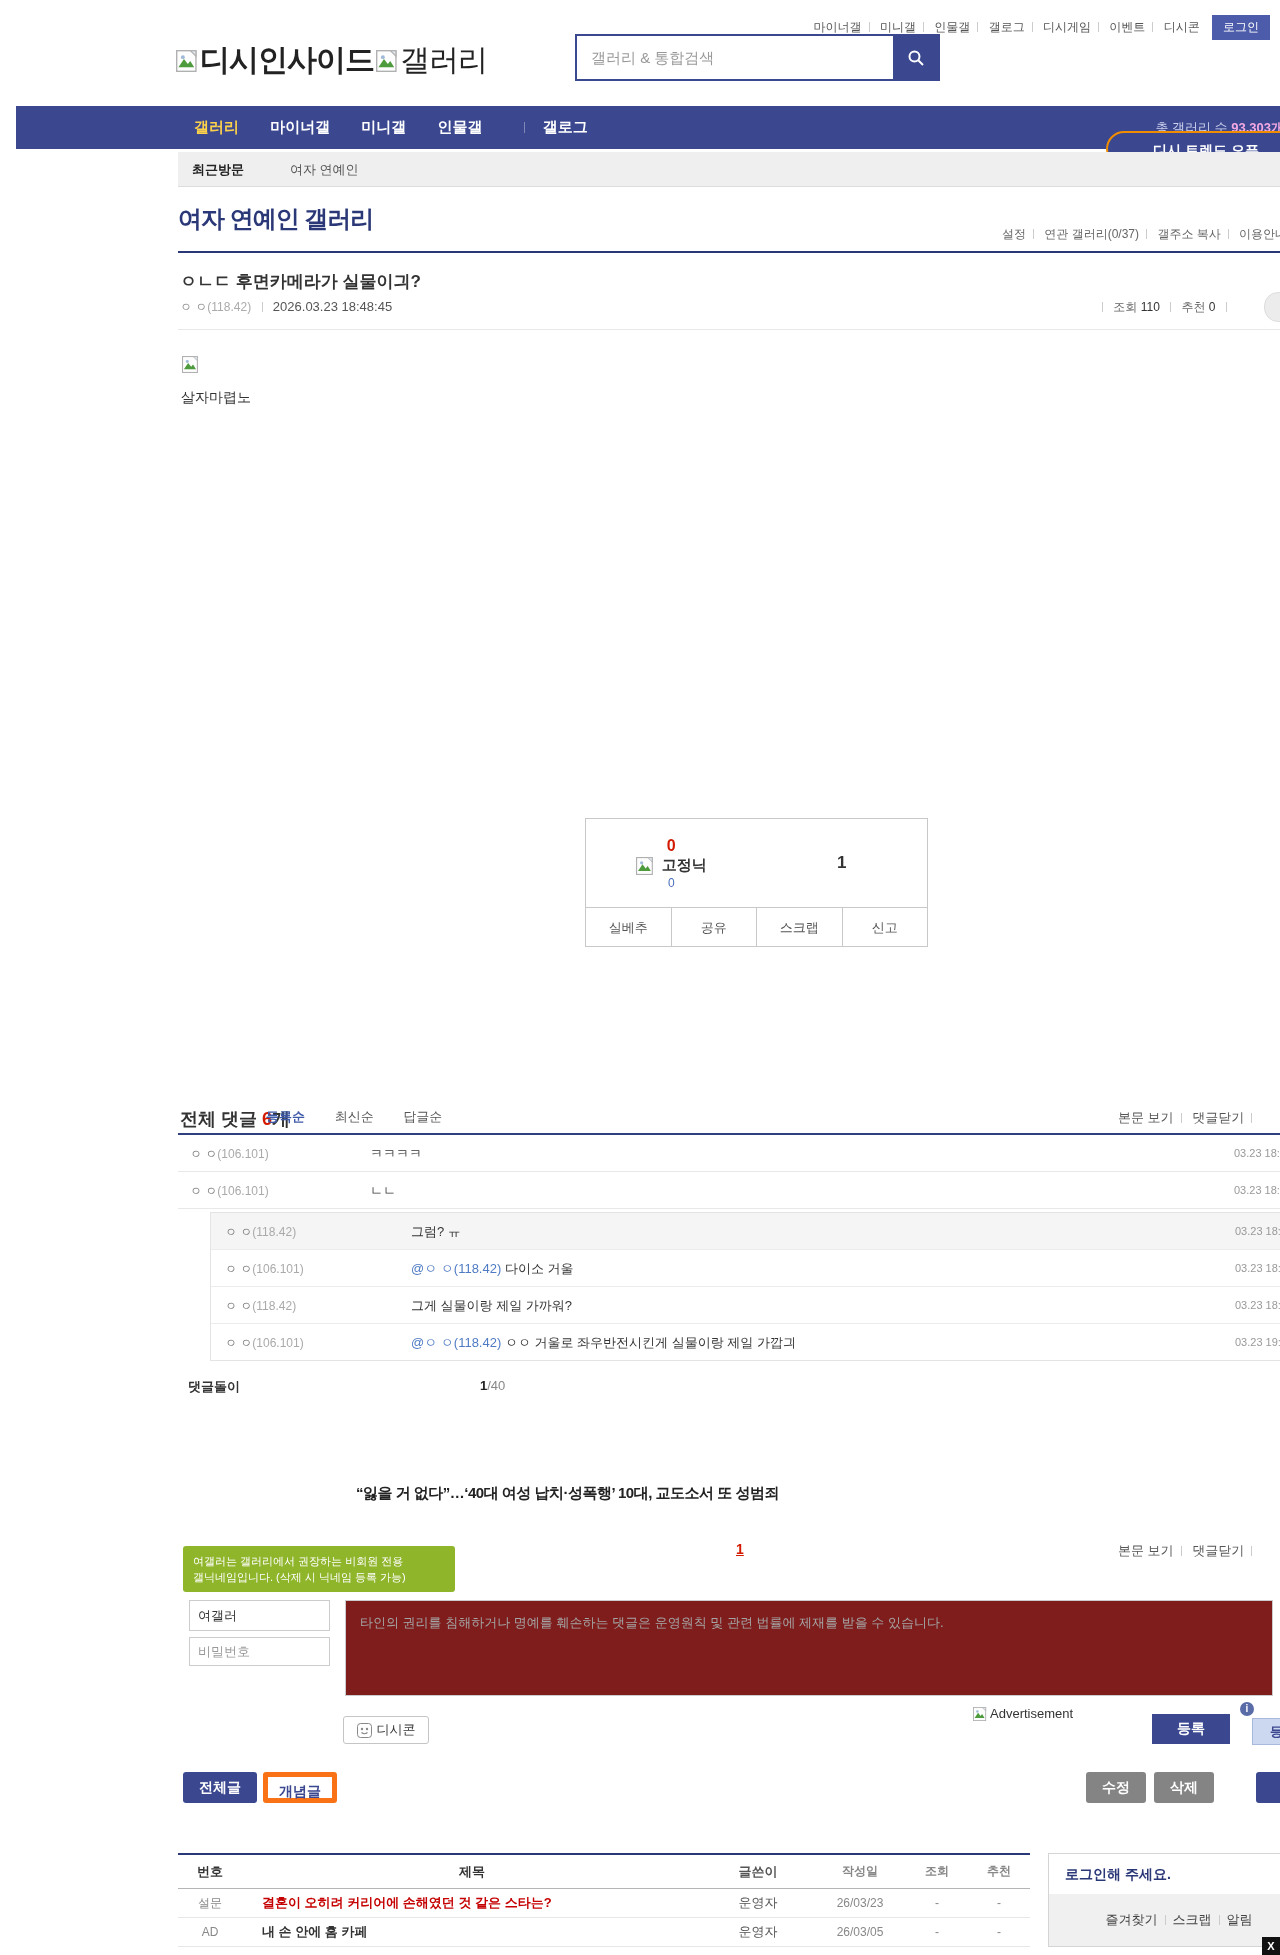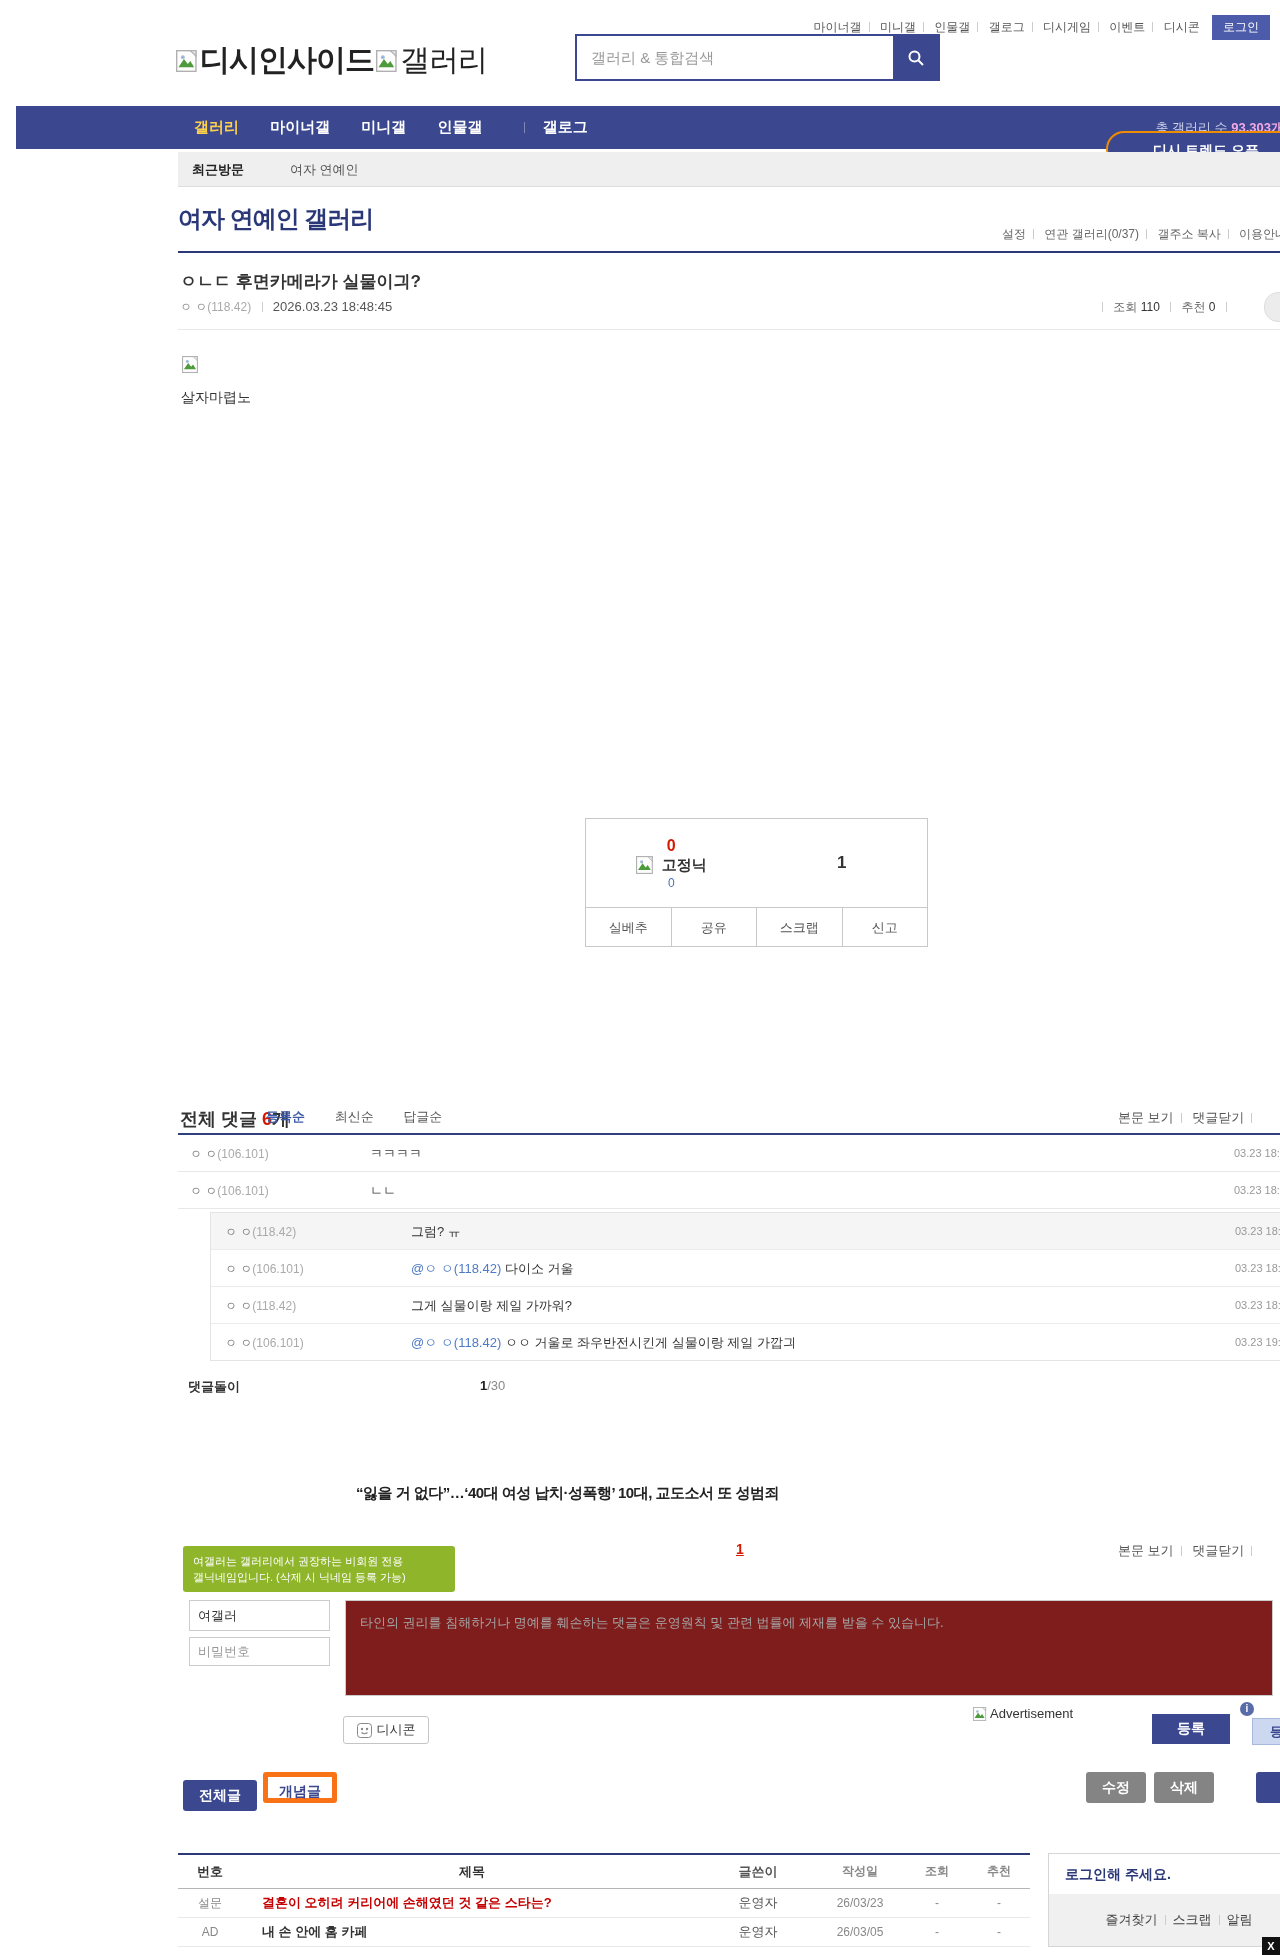--- a/index.html
+++ b/index.html
@@ -54,21 +54,21 @@
   .cmt-bubble{top:292px;left:1264px;width:42px;height:28px;border-radius:14px;background:#ececec;border:1px solid #ddd;}
   .p-div{top:329px;left:178px;width:1102px;height:1px;background:#e8e8e8;}
   .p-img{top:356px;left:182px;}
   .p-body{top:389px;left:181px;font-size:14px;color:#333;}
 
   
   .vote{top:818px;left:585px;width:343px;height:129px;border:1px solid #c8c8c8;box-sizing:border-box;}
   .vote-top{height:88px;display:flex;}
   .vote-half{flex:1;display:flex;flex-direction:column;align-items:center;justify-content:center;}
   .vote-up{color:#d31900;font-weight:bold;font-size:16px;}
-  .vote-nick{font-size:15px;font-weight:bold;color:#333;display:flex;align-items:flex-start;gap:8px;margin:1px 0;}
+  .vote-nick{font-size:15px;font-weight:bold;color:#333;display:flex;align-items:flex-end;gap:8px;margin:1px 0;}
   .vote-fix{color:#4a6fbd;font-size:12px;}
   .vote-down{font-size:17px;font-weight:bold;color:#333;}
   .vote-actions{height:39px;border-top:1px solid #c8c8c8;display:flex;}
   .vote-actions div{flex:1;display:flex;align-items:center;justify-content:center;font-size:13px;color:#555;border-left:1px solid #c8c8c8;cursor:pointer;}
   .vote-actions div:first-child{border-left:0;}
 
   
   .c-head{top:1107px;left:180px;font-size:18px;font-weight:bold;color:#333;}
   .c-head .red{color:#d31900;}
   .c-sorts{top:1108px;left:266px;font-size:13px;}
@@ -118,21 +118,21 @@
   .ad-alt{top:1706px;left:973px;font-size:13px;color:#333;display:flex;align-items:center;gap:3px;}
   .submit{top:1714px;left:1152px;width:78px;height:30px;background:#3b4890;color:#fff;font-weight:bold;font-size:14px;
           border:0;cursor:pointer;font-family:inherit;}
   .info-i{top:1702px;left:1240px;width:14px;height:14px;border-radius:50%;background:#5a6ca8;color:#fff;font-size:10px;
           text-align:center;line-height:14px;font-weight:bold;}
   .submit2{top:1718px;left:1252px;width:62px;height:27px;background:#ccd7f0;border:1px solid #a9b8dd;color:#3b4890;
            font-weight:bold;font-size:13px;text-align:center;line-height:25px;box-sizing:border-box;}
 
   
   .btn{position:absolute;height:31px;border-radius:3px;font-size:14px;font-weight:bold;text-align:center;line-height:31px;cursor:pointer;box-sizing:border-box;}
-  .b-all{top:1772px;left:183px;width:74px;background:#3b4890;color:#fff;margin-top:8px;}
+  .b-all{top:1772px;left:183px;width:74px;background:#3b4890;color:#fff;}
   .b-concept{top:1772px;left:263px;width:74px;background:#fff;border:5px solid #f97316;color:#3b4890;line-height:29px;}
   .b-edit{top:1772px;left:1086px;width:60px;background:#848484;color:#fff;}
   .b-del{top:1772px;left:1154px;width:60px;background:#848484;color:#fff;text-align:center;}
   .b-part{top:1772px;left:1256px;width:60px;background:#3b4890;color:#fff;}
 
   
   .board{top:1853px;left:178px;width:852px;border-top:2px solid #2b3878;}
   .b-head{display:flex;height:33px;align-items:center;border-bottom:1px solid #b5b5b5;font-size:13px;font-weight:bold;color:#333;}
   .b-row{display:flex;height:28px;align-items:center;border-bottom:1px solid #e8e8e8;font-size:13px;}
   .col-no{width:64px;text-align:center;}
@@ -312,21 +312,21 @@
     <span class="time">03.23 18:5</span>
   </div>
   <div class="r-row">
     <span class="au"><span>ㅇ ㅇ</span><span class="ip">(106.101)</span></span>
     <span class="tx"><span class="mention">@ㅇ ㅇ(118.42)</span><span> ㅇㅇ 거울로 좌우반전시킨게 실물이랑 제일 가깝긔</span></span>
     <span class="time">03.23 19:0</span>
   </div>
 </div>
 
 <div class="abs c-bot-label">댓글돌이</div>
-<div class="abs c-bot-page"><b>1</b><span>/30</span></div>
+<div class="abs c-bot-page"><b>1</b><span>/40</span></div>
 
 <div class="abs news">“잃을 거 없다”…‘40대 여성 납치·성폭행’ 10대, 교도소서 또 성범죄</div>
 
 <div class="abs pg">1</div>
 <div class="abs c-links c-links-2">
   <span>본문 보기</span><span class="sep"></span>
   <span>댓글닫기</span><span class="sep"></span>
 </div>
 
 <div class="abs tip">

